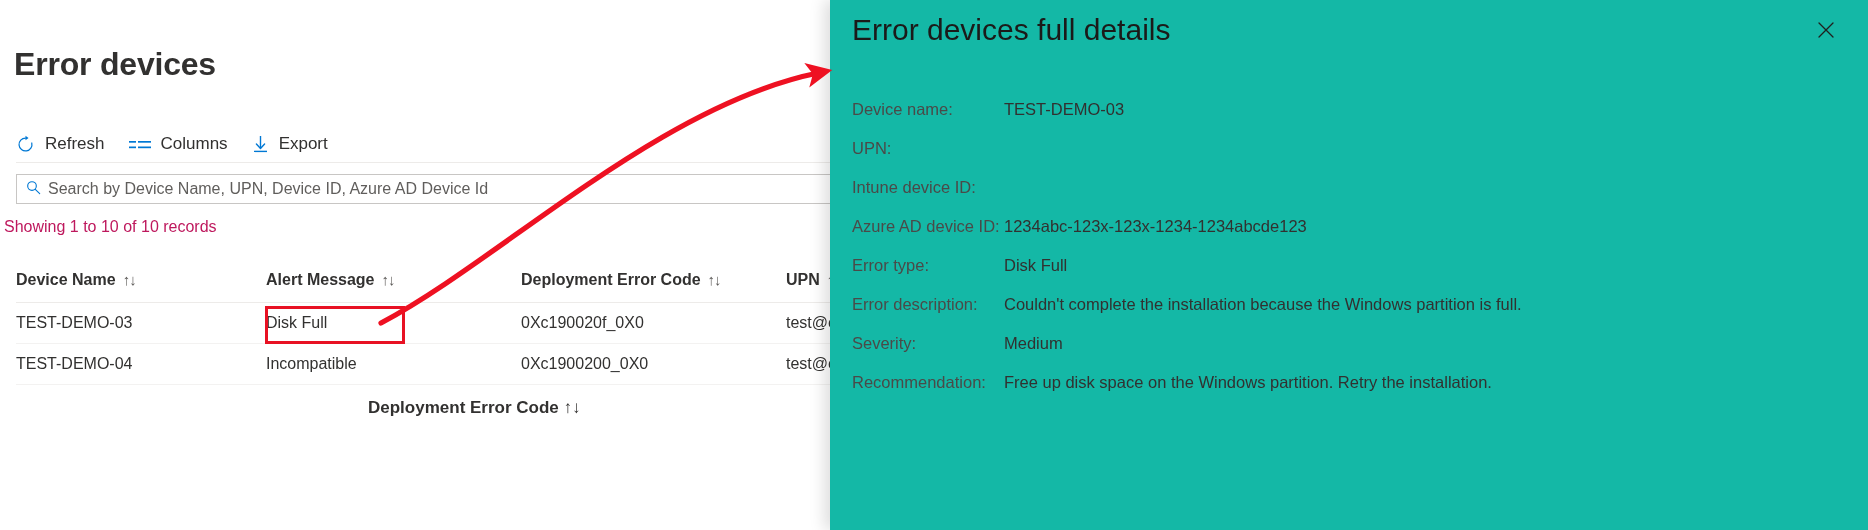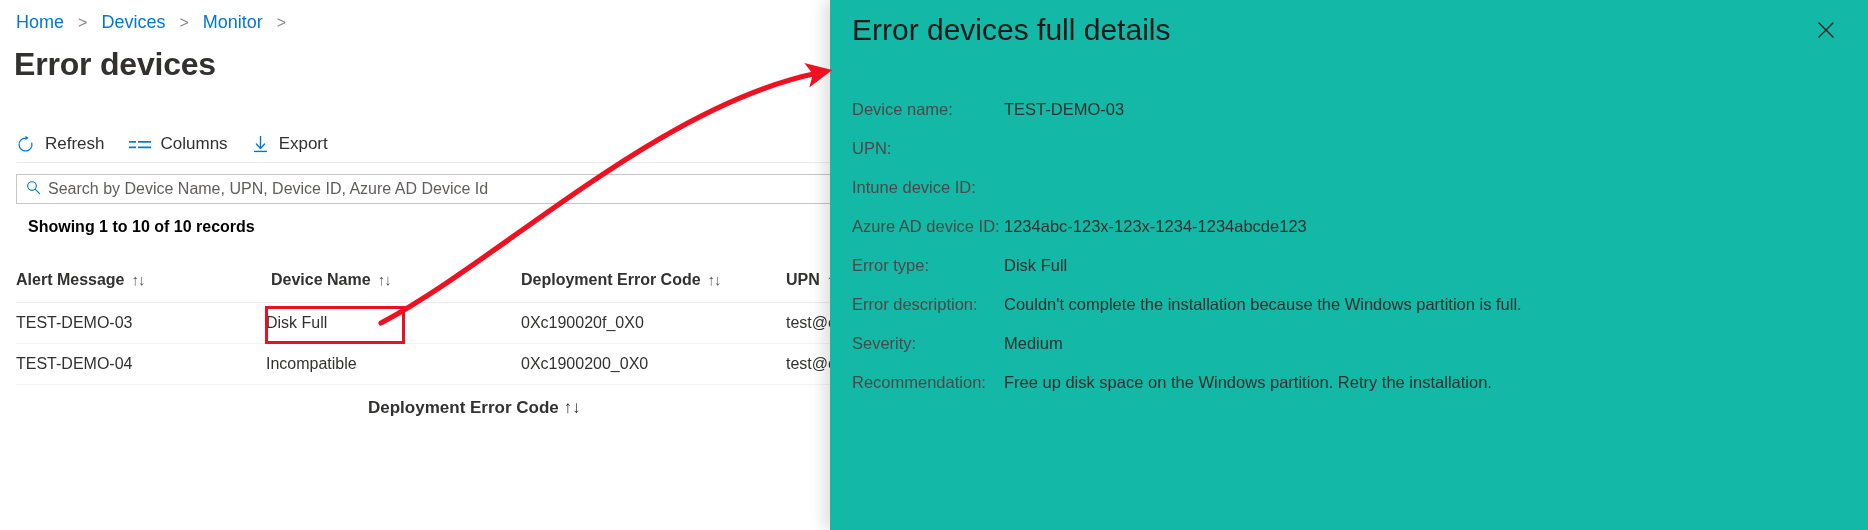--- a/index.html
+++ b/index.html
@@ -107,24 +107,23 @@
     font-family: "Liberation Sans", sans-serif;
     font-size: 16px;
     color: #323130;
     width: 100%;
     padding: 0;
   }
   .searchbox input::placeholder { color: #605e5c; opacity: 1; }
 
   .records {
     position: absolute;
-    left: 28px; top: 218px;
+    left: 4px; top: 218px;
     font-size: 16px;
-    color: #000000;
-    font-weight: bold;
+    color: #be185d;
   }
 
   
   .grid {
     position: absolute;
     left: 16px; top: 258px;
     width: 1836px;
   }
   .grid-head {
     display: flex;
@@ -249,28 +248,20 @@
     left: 0; top: 0;
     width: 1868px; height: 530px;
     pointer-events: none;
   }
 </style>
 </head>
 <body>
 
 <div class="page">
 
-  <div class="breadcrumb">
-    <span class="crumb">Home</span>
-    <span class="sep">&gt;</span>
-    <span class="crumb">Devices</span>
-    <span class="sep">&gt;</span>
-    <span class="crumb">Monitor</span>
-    <span class="sep">&gt;</span>
-  </div>
 
   <div class="page-title">Error devices</div>
 
   <div class="commandbar">
 
     <div class="cmd">
       <span>
         <svg width="19" height="19" viewBox="0 0 20 20">
           <path d="M10 3.2a6.8 6.8 0 1 0 6.6 5.2" fill="none" stroke="#0078d4" stroke-width="1.3" stroke-linecap="round"></path>
           <path d="M10 0.8 L10 5.6 L13.2 3.2 Z" fill="#0078d4"></path>
@@ -313,25 +304,25 @@
       </svg>
     </span>
     <input type="text" placeholder="Search by Device Name, UPN, Device ID, Azure AD Device Id" style="">
   </div>
 
   <div class="records">Showing 1 to 10 of 10 records</div>
 
   <div class="grid">
 
     <div class="grid-head">
+      <div class="col c1">
+        <span>Device Name</span><span class="sort">↑↓</span>
+      </div>
       <div class="col c2">
         <span>Alert Message</span><span class="sort">↑↓</span>
-      </div>
-      <div class="col c1">
-        <span>Device Name</span><span class="sort">↑↓</span>
       </div>
       <div class="col c3">
         <span>Deployment Error Code</span><span class="sort">↑↓</span>
       </div>
       <div class="col c4">
         <span>UPN</span><span class="sort">↑↓</span>
       </div>
     </div>
 
     <div class="grid-row">

